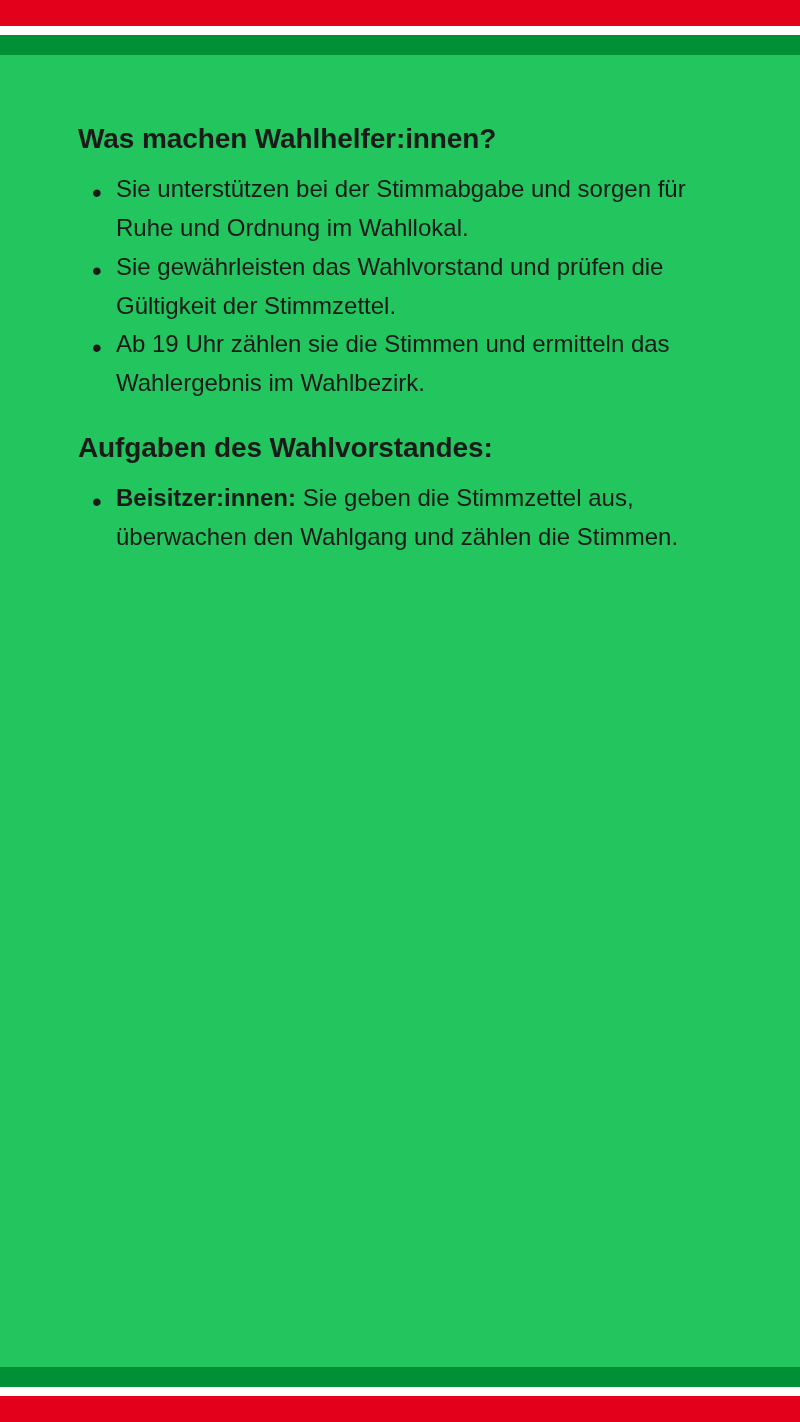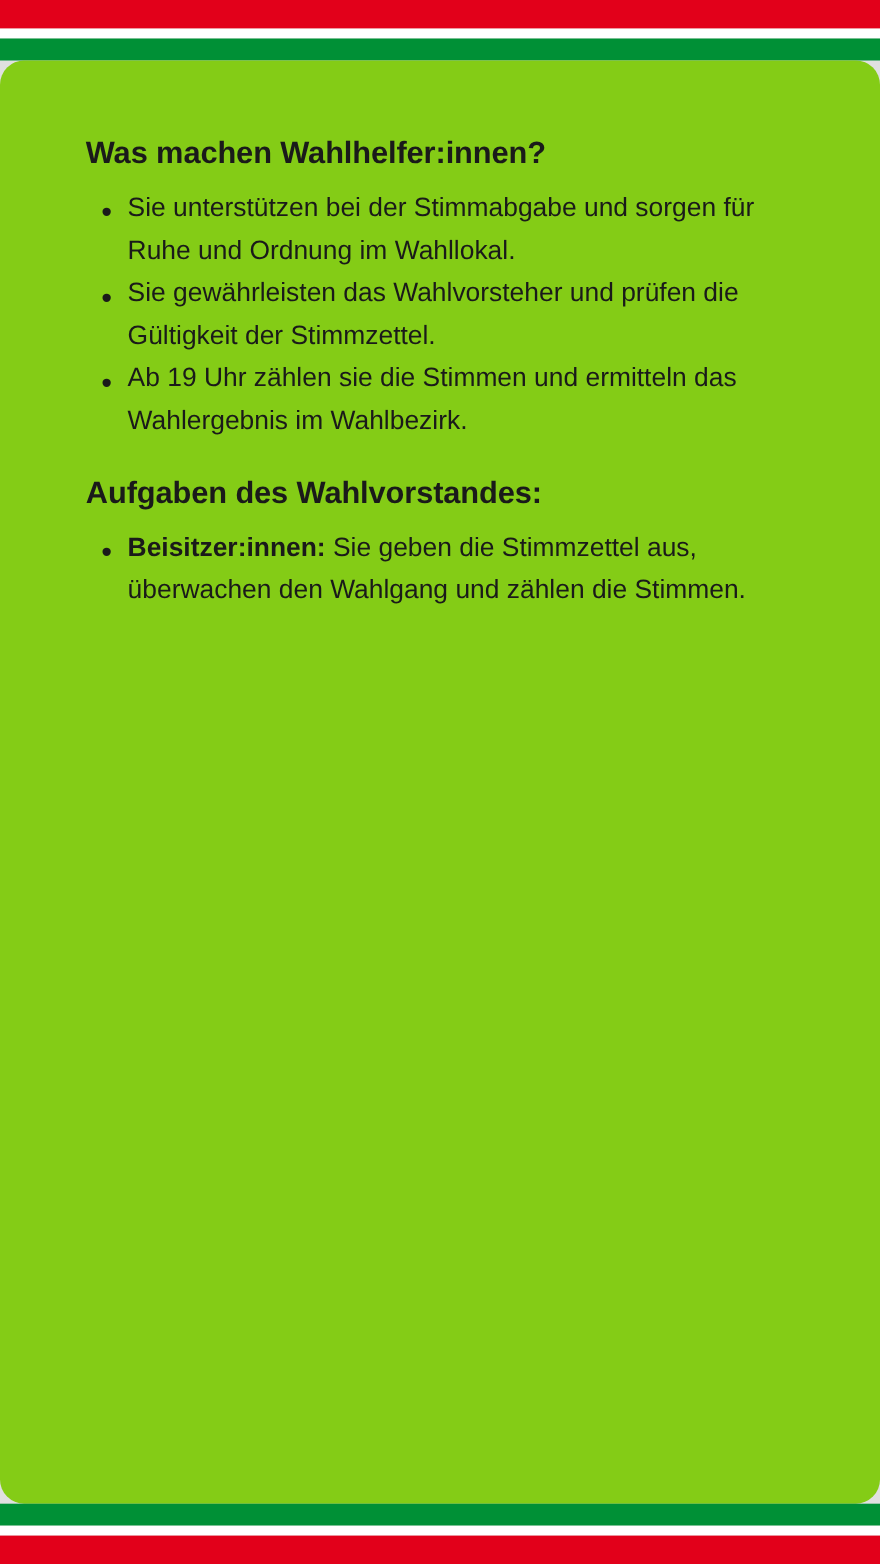--- a/index.html
+++ b/index.html
@@ -45,24 +45,23 @@
   .bar-white-bottom {
     height: 9px;
     background: #ffffff;
   }
   .bar-red-bottom {
     height: 26px;
     background: #e2001a;
   }
   .content {
     flex: 1 1 auto;
-    background: #84cc16;
+    background: #22c55e;
     padding: 66px 60px 0 78px;
     box-sizing: border-box;
-    border-radius: 22px;
   }
   h2.section-title {
     font-size: 28px;
     font-weight: bold;
     line-height: 1.32;
     margin: 0 0 12px 0;
     letter-spacing: -0.1px;
   }
   .section {
     margin-bottom: 0;
@@ -105,21 +104,21 @@
 
   <div class="content">
 
     <div class="section">
       <h2 class="section-title">Was machen Wahlhelfer:innen?</h2>
       <ul class="bullets">
         <li>
           <span>Sie unterstützen bei der Stimmabgabe und sorgen für Ruhe und Ordnung im Wahllokal.</span>
         </li>
         <li>
-          <span>Sie gewährleisten das Wahlvorsteher und prüfen die Gültigkeit der Stimmzettel.</span>
+          <span>Sie gewährleisten das Wahlvorstand und prüfen die Gültigkeit der Stimmzettel.</span>
         </li>
         <li>
           <span>Ab 19 Uhr zählen sie die Stimmen und ermitteln das Wahlergebnis im Wahlbezirk.</span>
         </li>
       </ul>
     </div>
 
     <div class="section">
       <h2 class="section-title">Aufgaben des Wahlvorstandes:</h2>
       <ul class="bullets">

